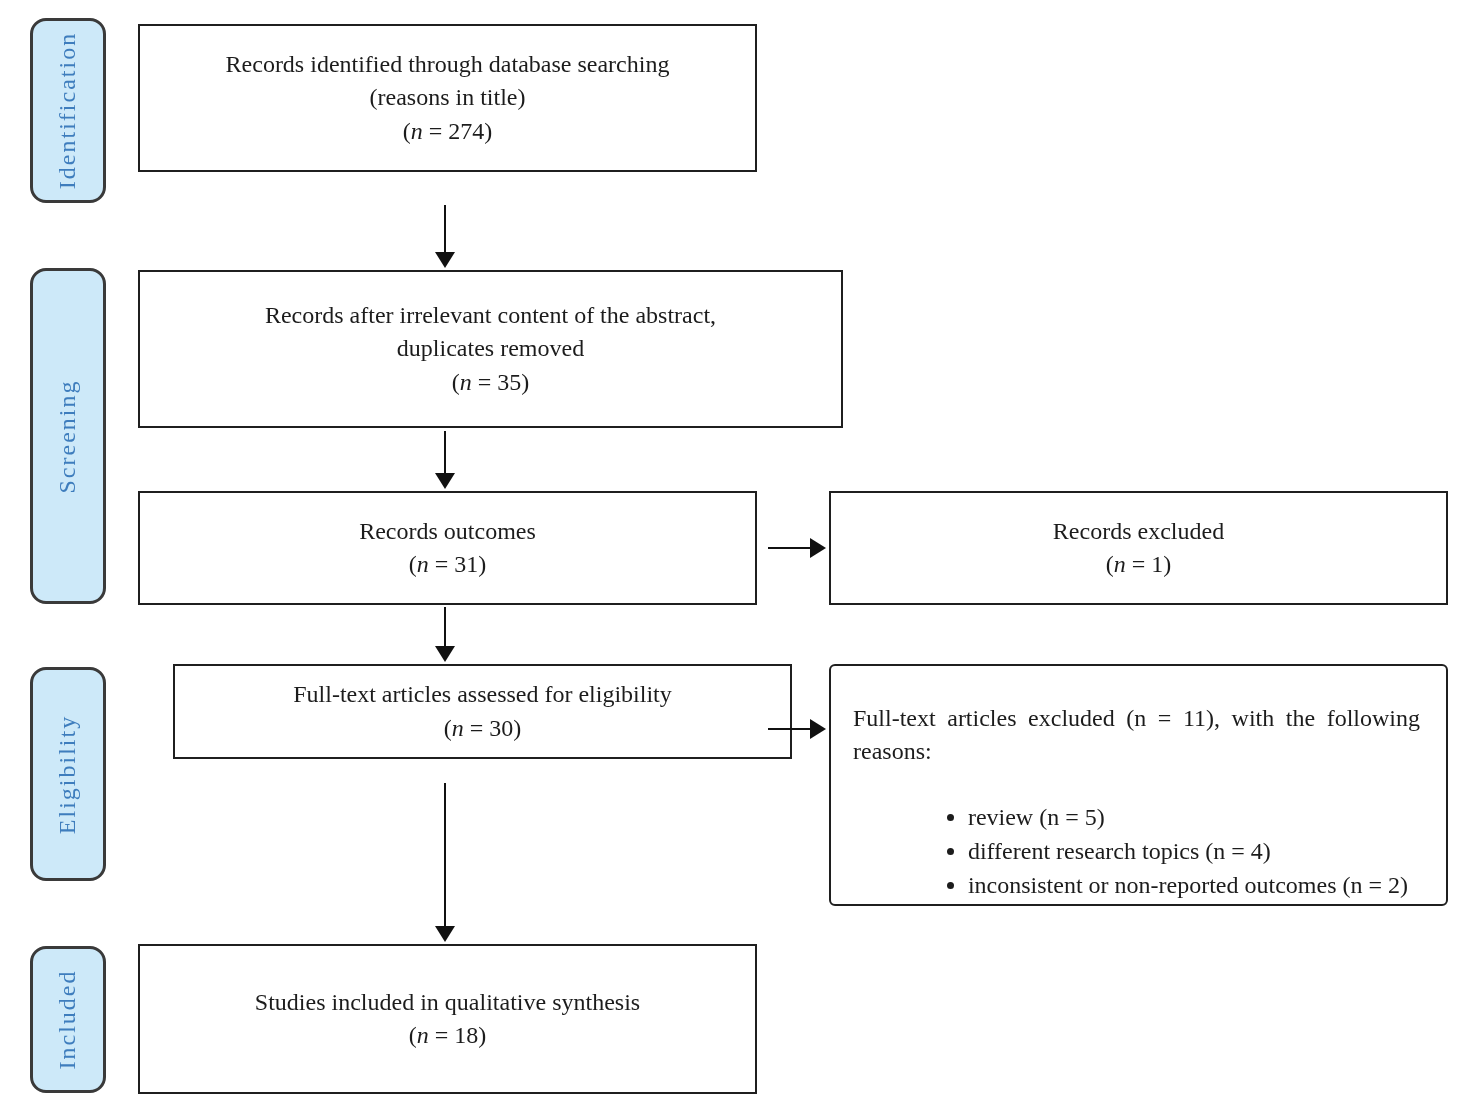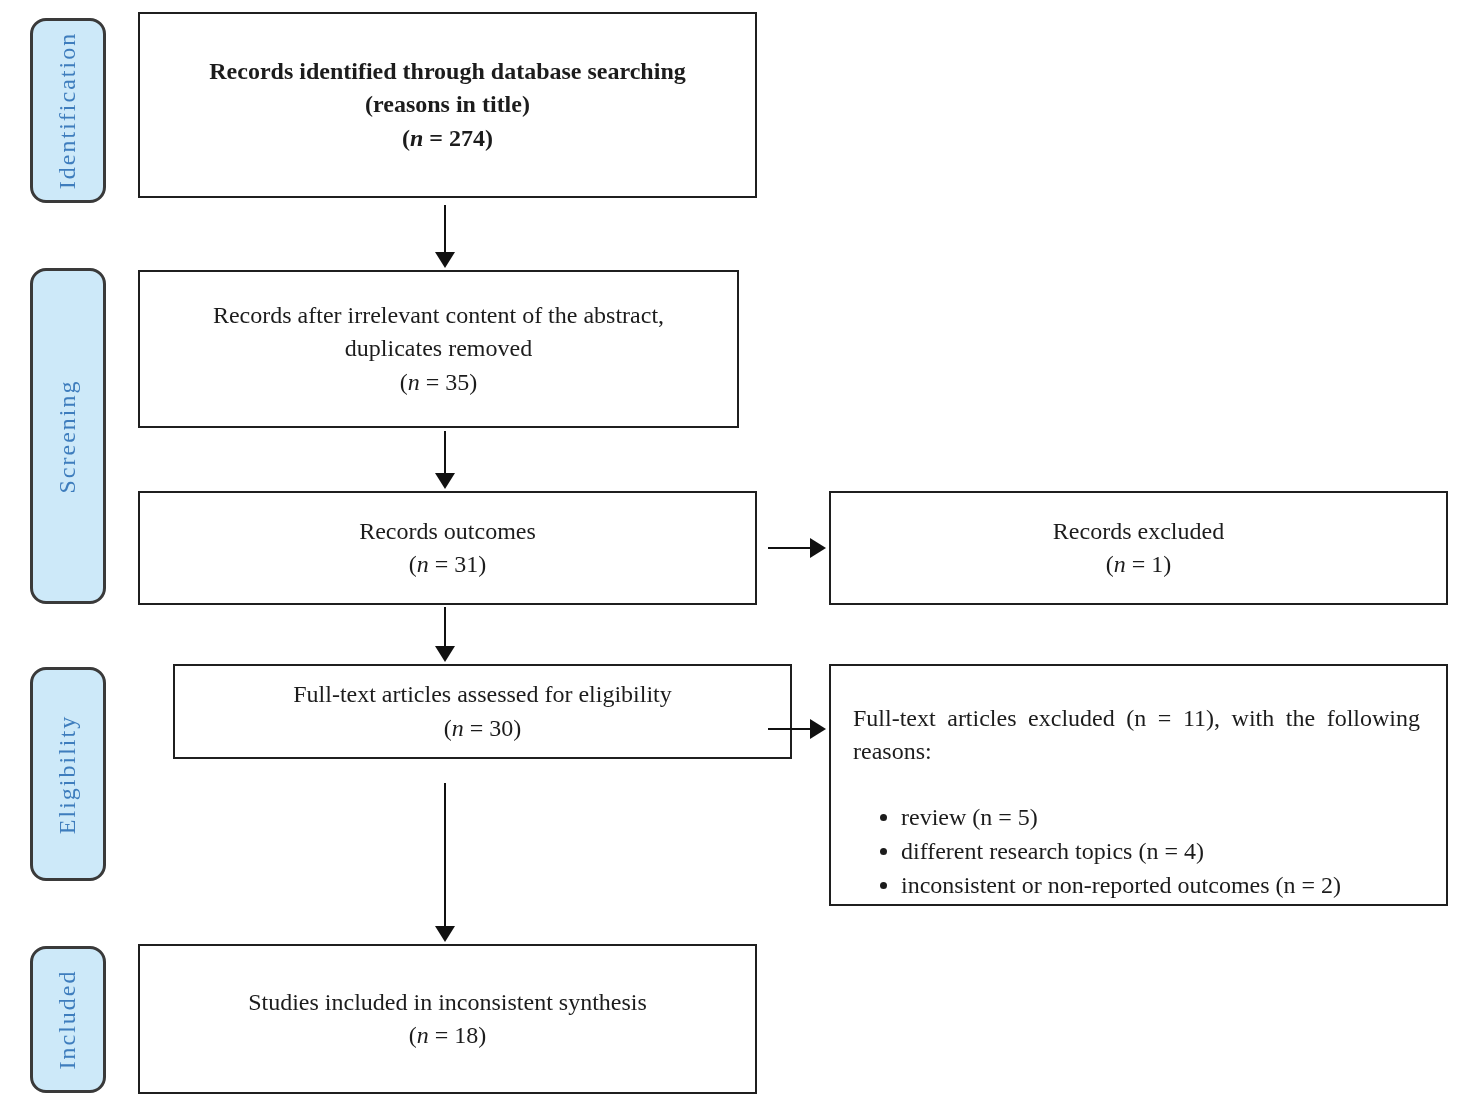--- a/index.html
+++ b/index.html
@@ -44,24 +44,25 @@
     flex-direction: column;
     align-items: center;
     justify-content: center;
     text-align: center;
     font-size: 24px;
     line-height: 1.38;
   }
   .nvar { font-style: italic; }
 
   .reasons-box {
-    align-items: flex-start;
+    align-items: flex-end;
     justify-content: flex-start;
     text-align: left;
     padding: 36px 26px 2px 22px;
+    border-radius: 6px;
   }
   .reasons-box .intro {
     text-align: justify;
     margin: 0;
   }
   .reasons-box ul {
     list-style: disc;
     margin: 32px 0 0 10px;
     padding-left: 26px;
   }
@@ -108,44 +109,44 @@
   <div class="stage" style="top:268px;height:336px;">
     <span class="vtext">Screening</span>
   </div>
   <div class="stage" style="top:667px;height:214px;">
     <span class="vtext">Eligibility</span>
   </div>
   <div class="stage" style="top:946px;height:147px;">
     <span class="vtext">Included</span>
   </div>
 
-  <div class="box" style="left:138px;top:12px;width:619px;height:186px;font-weight:bold;">
+  <div class="box" style="left:138px;top:24px;width:619px;height:148px;">
     <div>Records identified through database searching</div>
     <div>(reasons in title)</div>
     <div><span>(</span><span class="nvar">n</span><span> = 274)</span></div>
   </div>
 
-  <div class="box" style="left:138px;top:270px;width:601px;height:158px;">
+  <div class="box" style="left:138px;top:270px;width:705px;height:158px;">
     <div>Records after irrelevant content of the abstract,</div>
     <div>duplicates removed</div>
     <div><span>(</span><span class="nvar">n</span><span> = 35)</span></div>
   </div>
 
   <div class="box" style="left:138px;top:491px;width:619px;height:114px;">
     <div>Records outcomes</div>
     <div><span>(</span><span class="nvar">n</span><span> = 31)</span></div>
   </div>
 
   <div class="box" style="left:138px;top:664px;width:619px;height:95px;margin-left:35px;">
     <div>Full-text articles assessed for eligibility</div>
     <div><span>(</span><span class="nvar">n</span><span> = 30)</span></div>
   </div>
 
   <div class="box" style="left:138px;top:944px;width:619px;height:150px;">
-    <div>Studies included in inconsistent synthesis</div>
+    <div>Studies included in qualitative synthesis</div>
     <div><span>(</span><span class="nvar">n</span><span> = 18)</span></div>
   </div>
 
   <div class="box" style="left:829px;top:491px;width:619px;height:114px;">
     <div>Records excluded</div>
     <div><span>(</span><span class="nvar">n</span><span> = 1)</span></div>
   </div>
 
   <div class="box reasons-box" style="left:829px;top:664px;width:619px;height:242px;">
     <p class="intro">Full-text articles excluded (n = 11), with the following reasons:</p>

